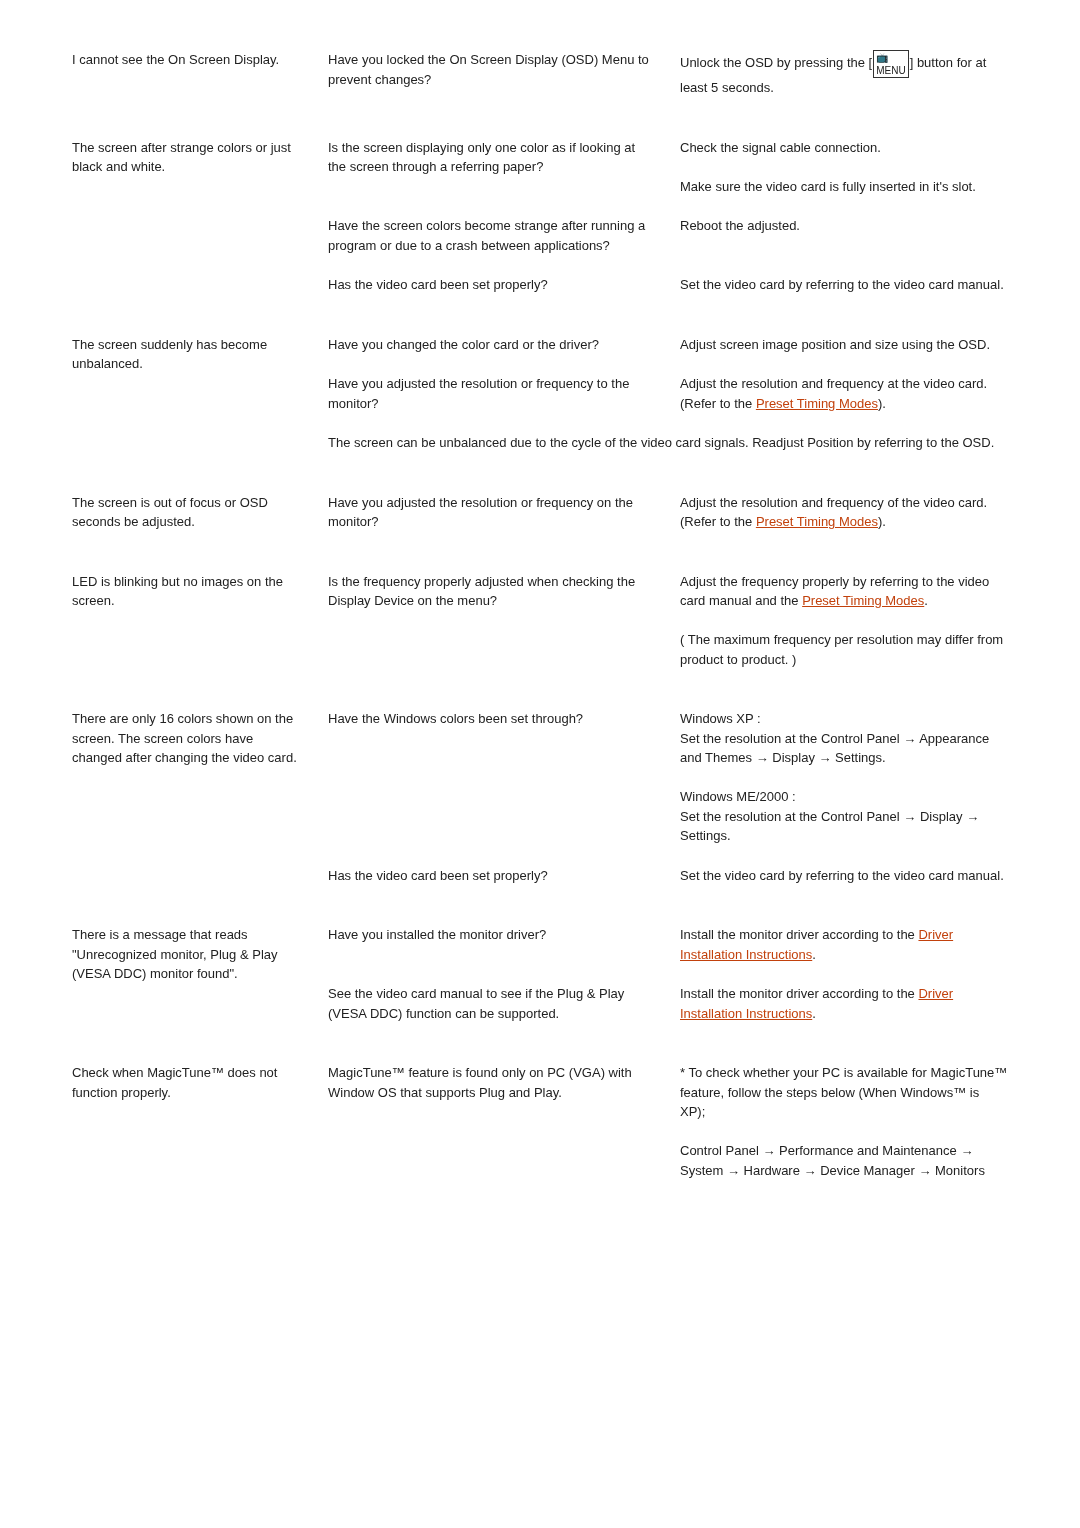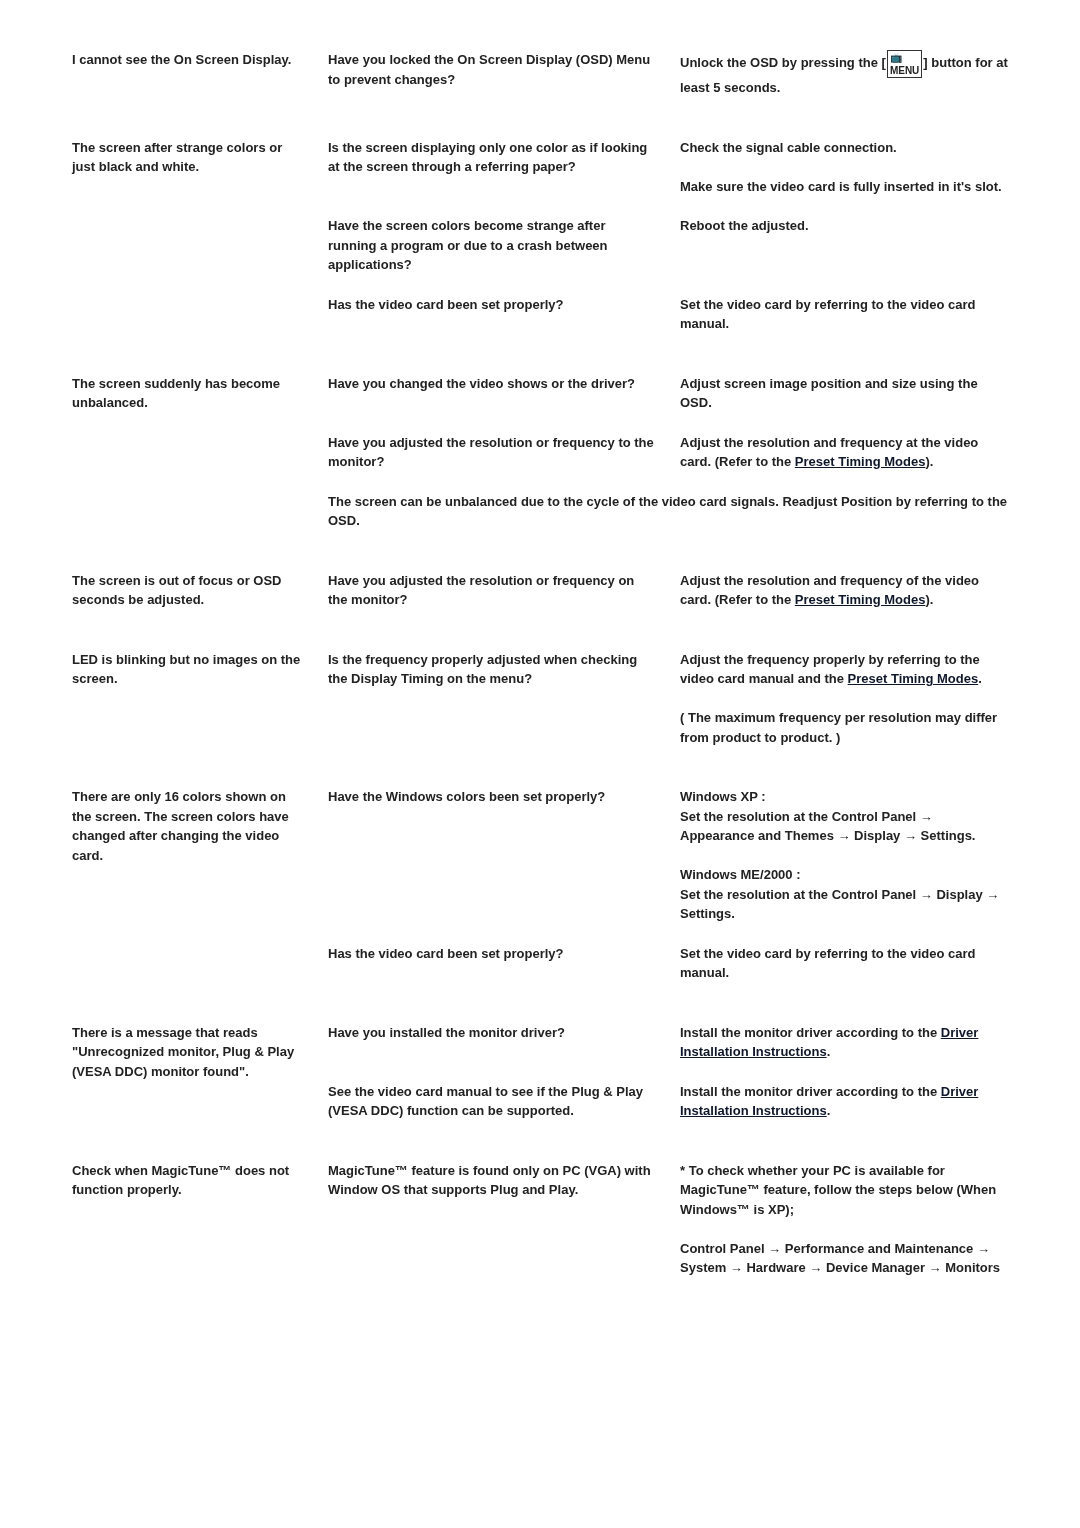--- a/index.html
+++ b/index.html
@@ -13,35 +13,34 @@
       padding: 40px 60px;
     }
     table {
       width: 100%;
       border-collapse: collapse;
     }
     td {
       vertical-align: top;
       padding: 10px 12px;
       line-height: 1.5;
-      font-weight: bold;
     }
     td:first-child {
       width: 160px;
       min-width: 160px;
     }
     td:nth-child(2) {
       width: 220px;
       min-width: 220px;
     }
     td:nth-child(3) {
       width: auto;
     }
     .link {
-      color: #0f172a;
+      color: #c2410c;
       text-decoration: underline;
     }
     .menu-icon {
       display: inline-block;
       font-size: 10px;
       border: 1px solid #333;
       padding: 0 2px;
       line-height: 1.3;
       vertical-align: middle;
       margin: 0 1px;
@@ -105,21 +104,21 @@
 
   <tr>
         <td colspan="3" class="section-spacer"></td>
       </tr>
 
   <tr>
     <td rowspan="3">
       <span>The screen suddenly has become unbalanced.</span>
     </td>
     <td>
-      <span>Have you changed the video shows or the driver?</span>
+      <span>Have you changed the color card or the driver?</span>
     </td>
     <td>
       <span>Adjust screen image position and size using the OSD.</span>
     </td>
   </tr>
   <tr>
     <td>
       <span>Have you adjusted the resolution or frequency to the monitor?</span>
     </td>
     <td>
@@ -150,37 +149,37 @@
 
   <tr>
         <td colspan="3" class="section-spacer"></td>
       </tr>
 
   <tr>
     <td>
       <span>LED is blinking but no images on the screen.</span>
     </td>
     <td>
-      <span>Is the frequency properly adjusted when checking the Display Timing on the menu?</span>
+      <span>Is the frequency properly adjusted when checking the Display Device on the menu?</span>
     </td>
     <td>
       <span>Adjust the frequency properly by referring to the video card manual and the <a class="link">Preset Timing Modes</a>.<br><br>( The maximum frequency per resolution may differ from product to product. )</span>
     </td>
   </tr>
 
   <tr>
         <td colspan="3" class="section-spacer"></td>
       </tr>
 
   <tr>
     <td rowspan="2">
       <span>There are only 16 colors shown on the screen. The screen colors have changed after changing the video card.</span>
     </td>
     <td>
-      <span>Have the Windows colors been set properly?</span>
+      <span>Have the Windows colors been set through?</span>
     </td>
     <td>
       <span>Windows XP :<br>Set the resolution at the Control Panel → Appearance and Themes → Display → Settings.<br><br>Windows ME/2000 :<br>Set the resolution at the Control Panel → Display → Settings.</span>
     </td>
   </tr>
   <tr>
     <td>
       <span>Has the video card been set properly?</span>
     </td>
     <td>

